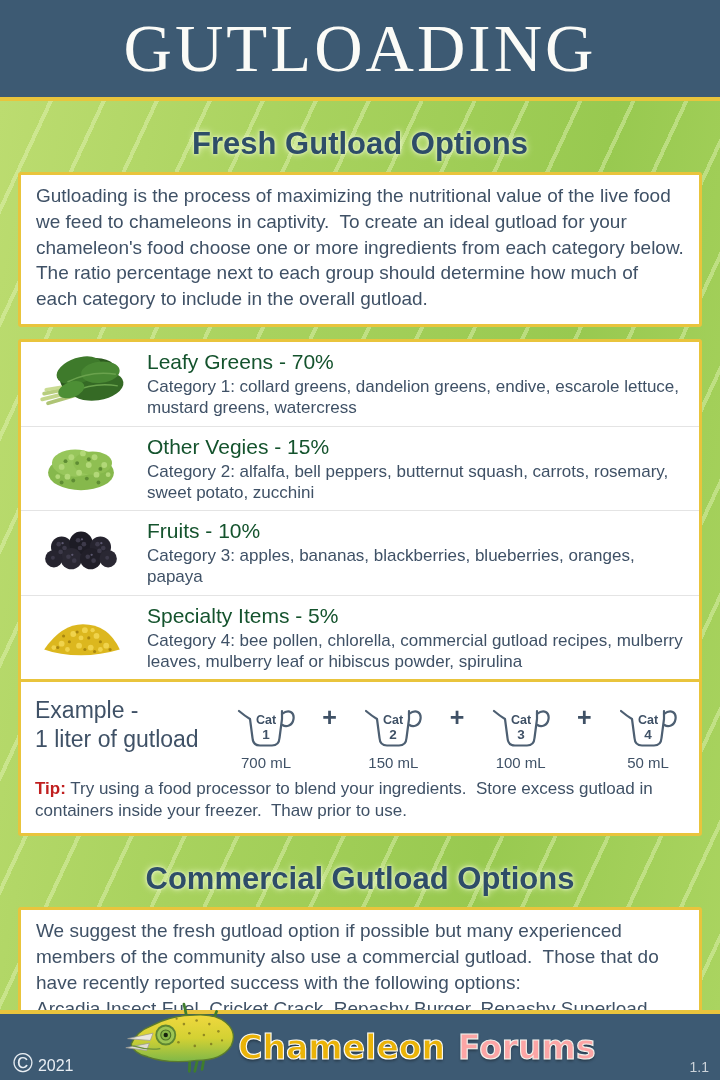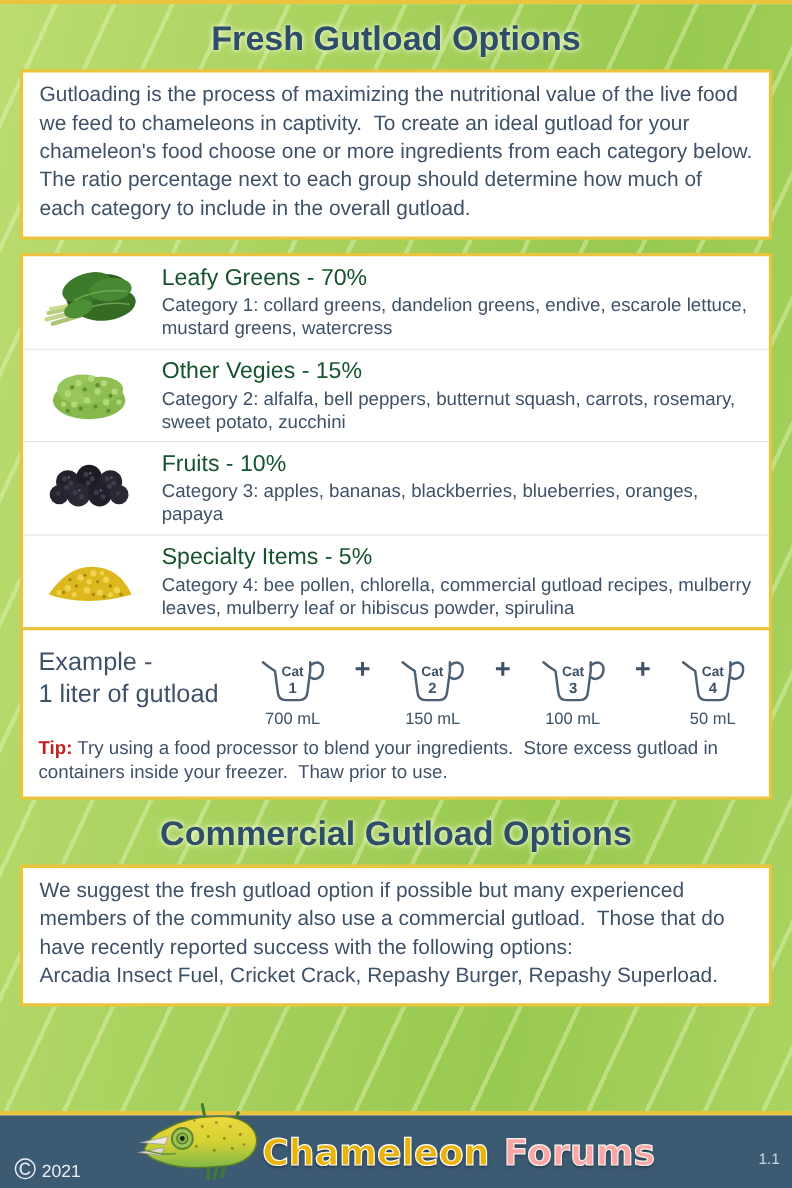--- a/index.html
+++ b/index.html
@@ -11,21 +11,21 @@
   .main-title{font-family:"Liberation Serif",serif;font-weight:400;font-size:67px;color:#fbfbf7;letter-spacing:3px;line-height:1;}
   .gold-rule{height:4px;flex:none;background:#e9c43c;}
 
   
   .content{flex:1;min-height:0;padding:0 18px;overflow:hidden;
     background-color:#a6d15c;
     background-image:
       repeating-linear-gradient(115deg, rgba(255,255,255,0) 0px, rgba(255,255,255,0) 44px, rgba(235,248,195,0.40) 44px, rgba(235,248,195,0.40) 48px),
       linear-gradient(100deg,#bcdc70 0%,#a8d25e 35%,#98c950 70%,#aad460 100%);}
 
-  .section-title{text-align:center;font-size:31px;font-weight:bold;color:#2e4d68;margin:0;padding:13px 0 10px;
+  .section-title{text-align:center;font-size:31px;font-weight:bold;color:#2e4d68;margin:0;padding:25px 0 10px;
     text-shadow:0 0 7px rgba(242,252,210,0.95),0 0 3px rgba(242,252,210,0.9);}
 
   .box{background:#ffffff;border:3px solid #e9c43c;border-radius:3px;}
 
   .intro-box{padding:8px 15px 12px;}
   .body-text{font-size:19px;line-height:1.36;color:#3f5166;}
   .keepspace{white-space:pre-wrap;}
 
   .main-box{margin-top:12px;}
   .cat-row{display:flex;align-items:flex-start;gap:16px;padding:7px 14px 7px 10px;}
@@ -51,27 +51,30 @@
   
   .footer{height:66px;flex:none;background:#3d5a73;position:relative;display:flex;align-items:center;justify-content:center;}
   .brand-group{display:flex;align-items:center;position:relative;}
   .logo-wrap{margin:-20px -4px 0 0;position:relative;z-index:2;}
   .brand-text{display:flex;align-items:baseline;gap:13px;font-family:"DejaVu Sans",sans-serif;font-weight:bold;font-size:33px;line-height:1;}
   .brand-first{color:#eab308;-webkit-text-stroke:1.1px #fcfcf6;text-shadow:0 2px 3px rgba(0,0,0,0.4);}
   .brand-second{color:#fca5a5;-webkit-text-stroke:1.1px #f2f3ee;text-shadow:0 2px 3px rgba(0,0,0,0.4);}
   .copyright{position:absolute;left:13px;bottom:5px;display:flex;align-items:flex-end;gap:5px;color:#e9eef3;}
   .copyright .sym{font-size:27px;line-height:0.85;}
   .copyright .yr{font-size:16px;}
-  .version{position:absolute;right:11px;bottom:19px;font-size:14px;color:#ccd3da;}
+  .version{position:absolute;right:11px;bottom:5px;font-size:14px;color:#ccd3da;}
 </style>
 </head>
 <body>
 
 <div class="page">
 
+  <div class="header">
+    <div class="main-title">GUTLOADING</div>
+  </div>
   <div class="gold-rule"></div>
 
   <div class="content">
 
     <h2 class="section-title">Fresh Gutload Options</h2>
 
     <div class="box intro-box">
       <div class="body-text keepspace">Gutloading is the process of maximizing the nutritional value of the live food we feed to chameleons in captivity.  To create an ideal gutload for your chameleon's food choose one or more ingredients from each category below.  The ratio percentage next to each group should determine how much of each category to include in the overall gutload.</div>
     </div>
 

